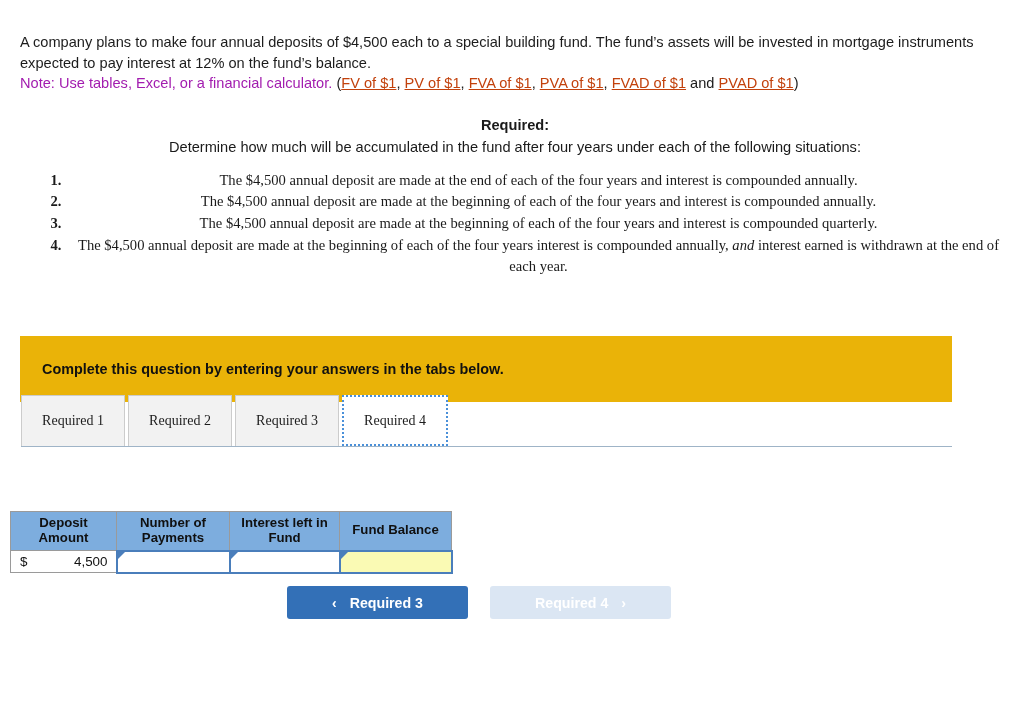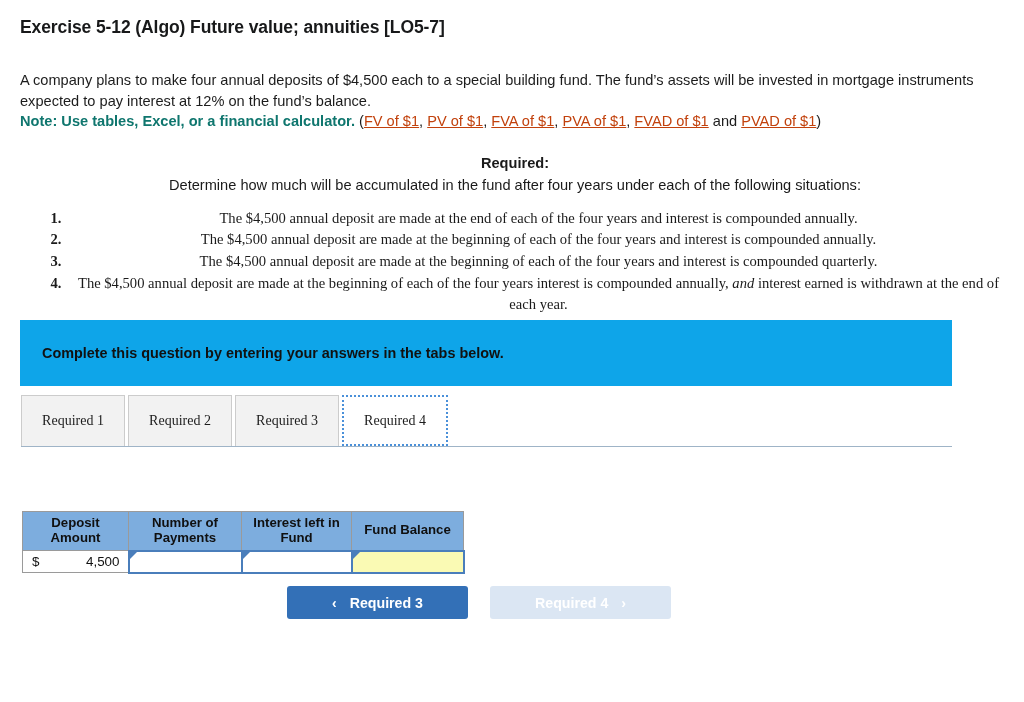--- a/index.html
+++ b/index.html
@@ -34,22 +34,22 @@
     margin: 32px 0 0 20px;
     width: 968px;
     line-height: 1.42;
     font-size: 14.6px;
     color: #1c1c1c;
   }
   .problem-body p { margin: 0; }
 
   .note-line { margin-top: 1px; }
   .note-label {
-    color: #0f766e;
-    font-weight: bold;
+    color: #a21caf;
+    font-weight: normal;
   }
   .tablink {
     color: #c2410c;
     text-decoration: underline;
   }
 
   
   .required-block {
     margin: 21px 0 0 20px;
     width: 990px;
@@ -69,24 +69,24 @@
     margin: 0 0 0.5px 0;
     padding-left: 2px;
     font-family: Liberation Serif, serif;
   }
   ol.req-list li::marker { font-weight: bold; }
 
   
   .instruction-banner {
     position: absolute;
     left: 20px;
-    top: 320px;
+    top: 336px;
     width: 932px;
     height: 66px;
-    background: #0ea5e9;
+    background: #eab308;
     box-sizing: border-box;
   }
   .instruction-banner .banner-text {
     font-size: 14.4px;
     font-weight: bold;
     color: #111;
     padding: 25px 0 0 22px;
   }
 
   
@@ -149,21 +149,21 @@
     font-size: 14.4px;
     color: #1c1c1c;
     line-height: 1.3;
     padding: 7px 14px 0 13px;
     width: 910px;
   }
 
   
   .answer-table {
     position: absolute;
-    left: 22px;
+    left: 10px;
     top: 511px;
     border-collapse: collapse;
     font-size: 13.2px;
   }
   .answer-table th {
     background: #7dadde;
     color: #101010;
     font-weight: bold;
     border: 1px solid #9a9a9a;
     padding: 4px 5px;
@@ -241,21 +241,20 @@
     cursor: default;
   }
   .chev { font-size: 14px; font-weight: bold; line-height: 1; }
   .italic { font-style: italic; }
 </style>
 </head>
 <body>
 
 <div class="page">
 
-  <div class="exercise-title">Exercise 5-12 (Algo) Future value; annuities [LO5-7]</div>
 
   <div class="problem-body">
     <p>A company plans to make four annual deposits of $4,500 each to a special building fund. The fund’s assets will be invested in mortgage instruments expected to pay interest at 12% on the fund’s balance.</p>
     <p class="note-line">
       <span class="note-label">Note: Use tables, Excel, or a financial calculator.</span>
       <span>(</span><a class="tablink" href="#">FV of $1</a><span>, </span><a class="tablink" href="#">PV of $1</a><span>, </span><a class="tablink" href="#">FVA of $1</a><span>, </span><a class="tablink" href="#">PVA of $1</a><span>, </span><a class="tablink" href="#">FVAD of $1</a><span> and </span><a class="tablink" href="#">PVAD of $1</a><span>)</span>
     </p>
   </div>
 
   <div class="required-block">

